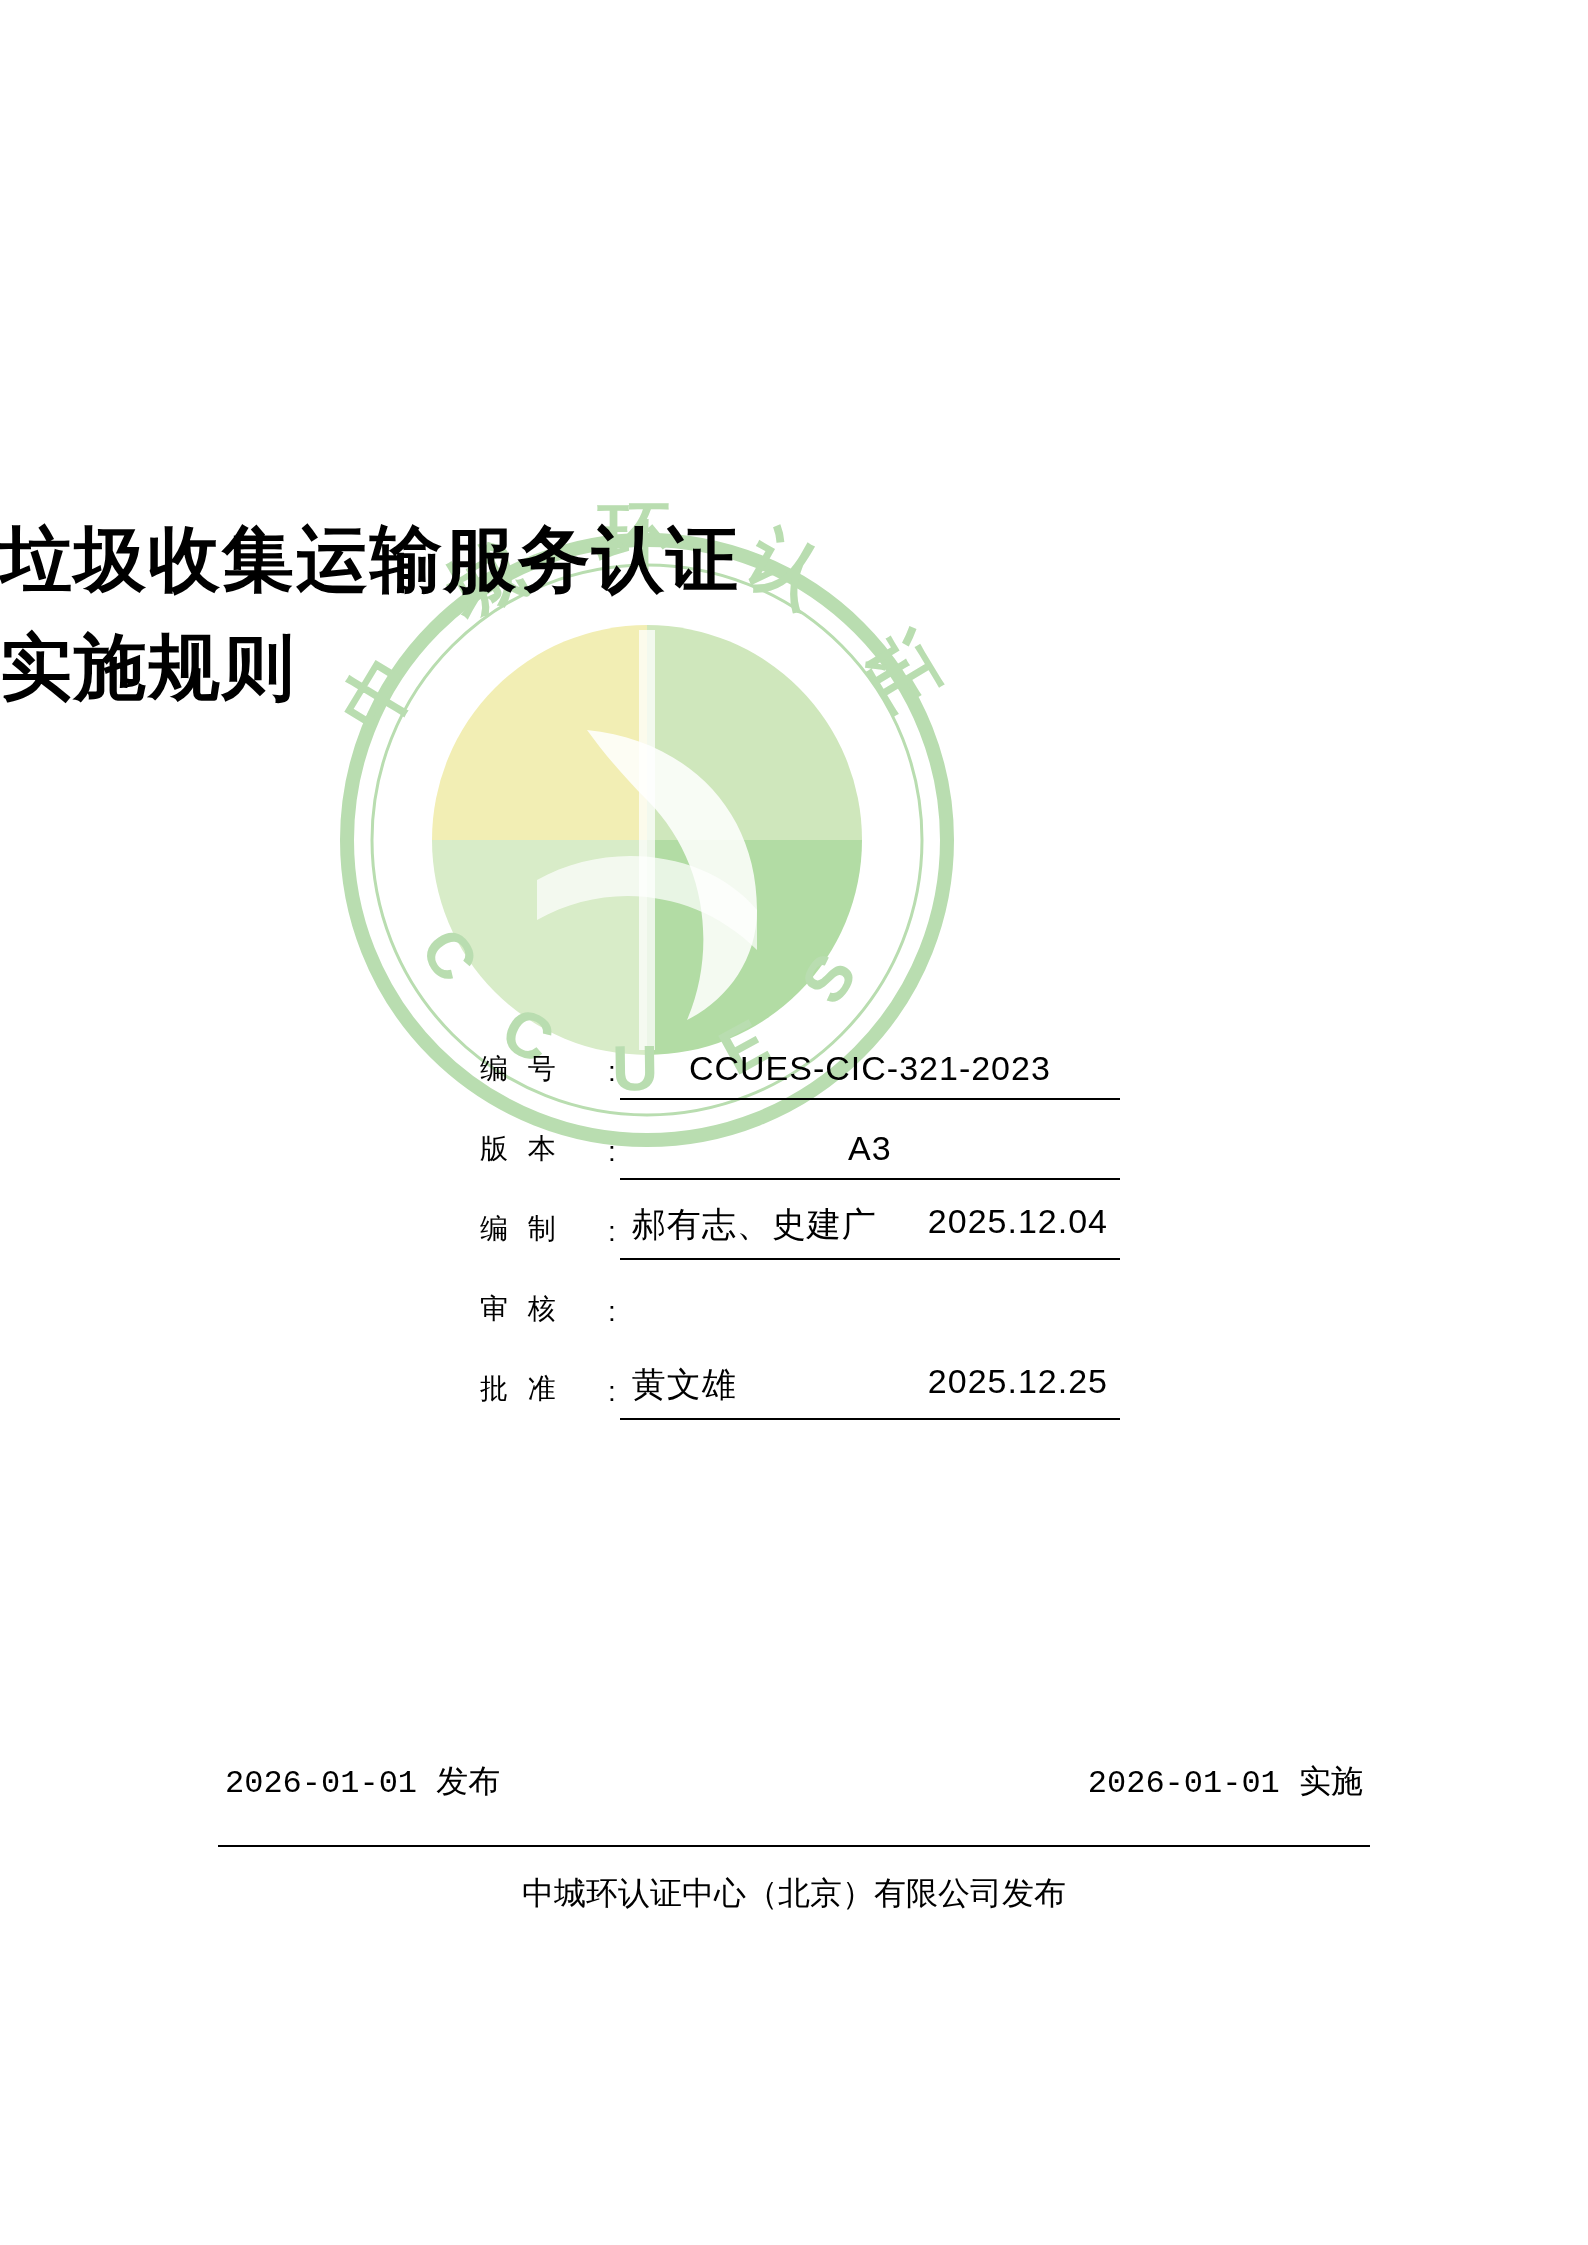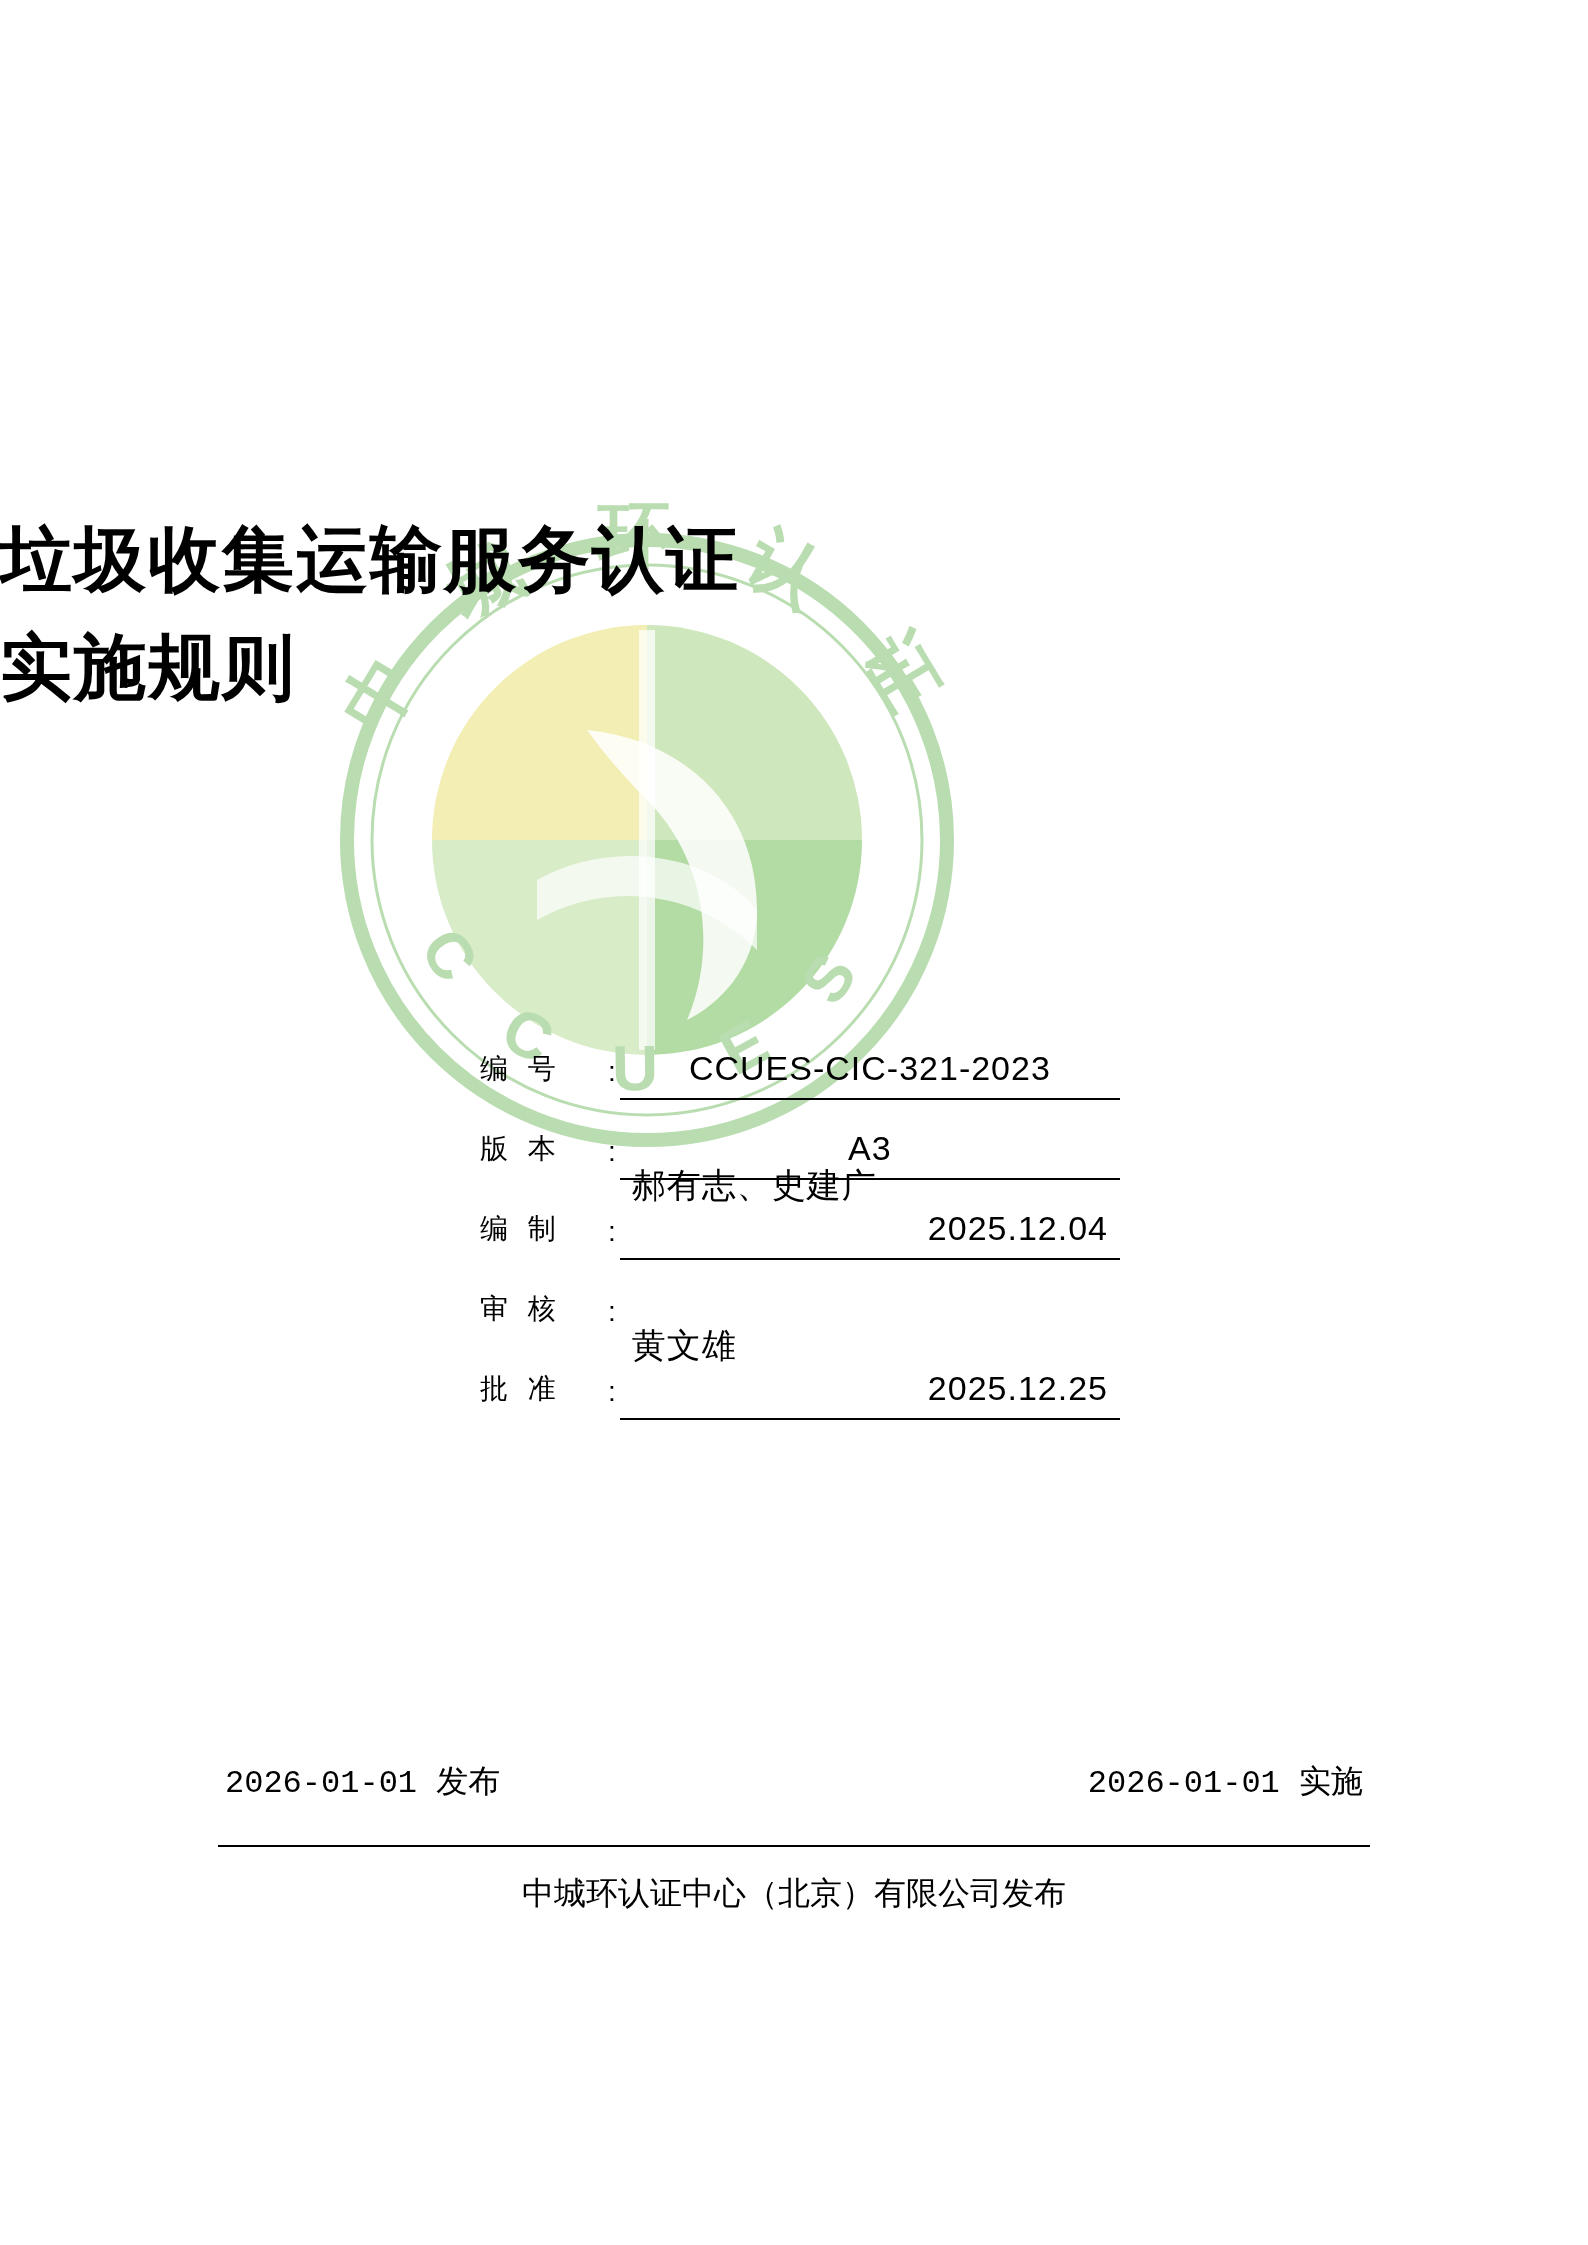--- a/index.html
+++ b/index.html
@@ -82,21 +82,20 @@
     text-align: center;
     padding-bottom: 10px;
     letter-spacing: 1px;
     white-space: nowrap;
   }
   .info-value.two-col {
     display: flex;
     justify-content: space-between;
     padding-left: 12px;
     padding-right: 12px;
-    flex-direction: column;
   }
   .info-value .person { text-align: left; }
   .info-value .date { text-align: right; letter-spacing: 1px; }
 
   
   .footer-dates {
     position: absolute;
     left: 225px;
     right: 225px;
     top: 1760px;

